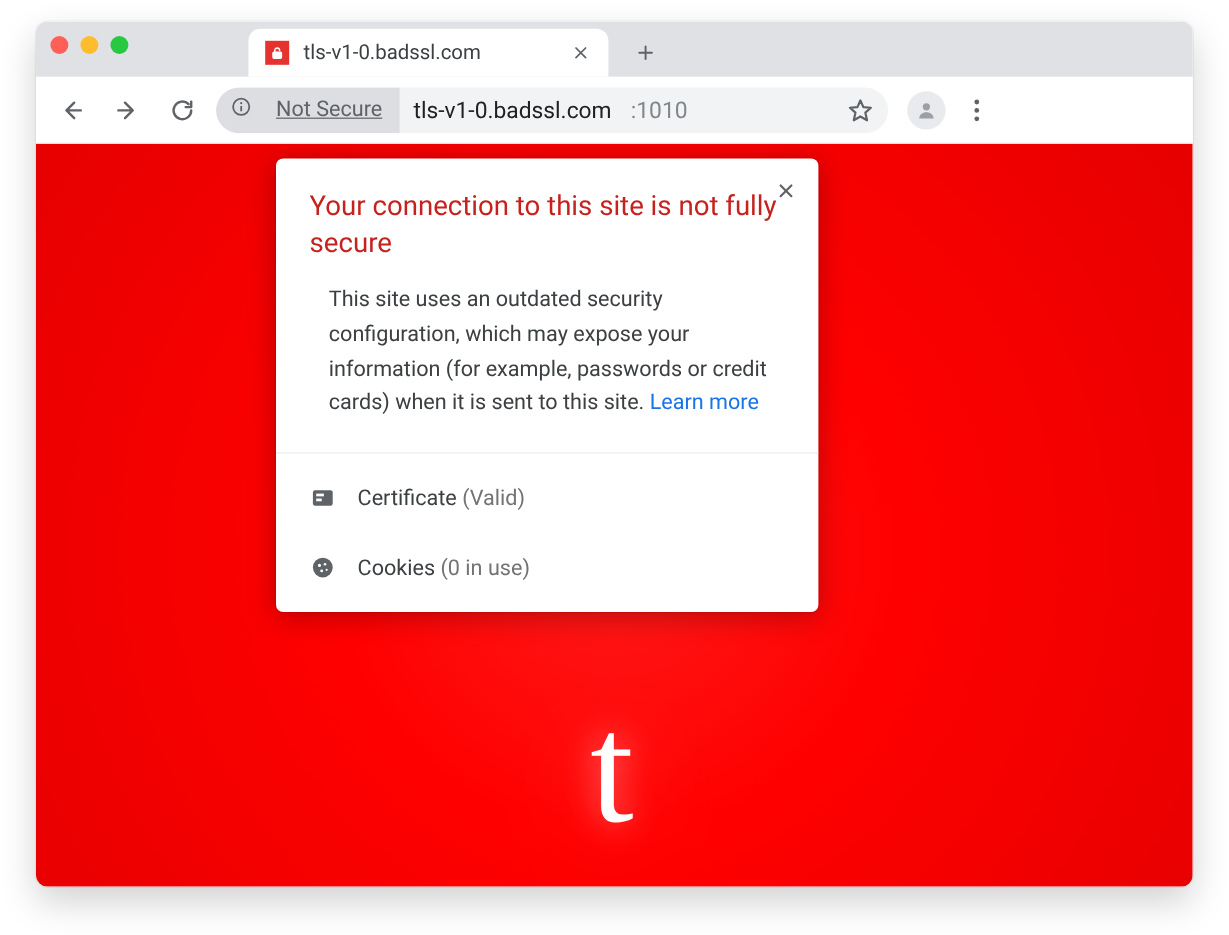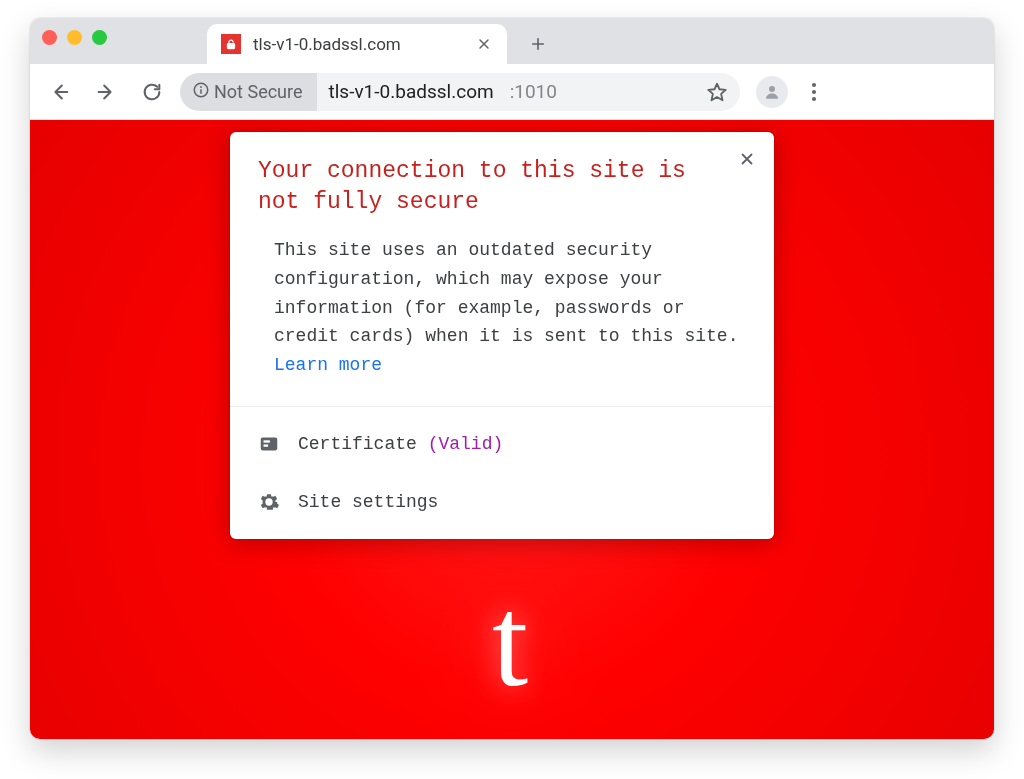--- a/index.html
+++ b/index.html
@@ -107,25 +107,26 @@
     align-items: center;
     padding: 0 10px 0 0;
     overflow: hidden;
     max-width: 560px;
   }
   .secure-chip {
     height: 100%;
     background: #dcdee2;
     border-radius: 20px 0 0 20px;
     display: flex; align-items: center;
-    gap: 4px;
+    gap: 20px;
     padding: 0 14px 0 12px;
     color: #5f6368;
     font-size: 18px;
     cursor: pointer;
+    text-decoration: underline;
   }
   .secure-chip svg { width: 18px; height: 18px; }
   .url-text { margin-left: 12px; font-size: 19px; color: #202124; white-space: nowrap; }
   .url-port { color: #80868b; margin-left: 16px; }
   .omnibox .spacer { flex:1; }
   .star {
     width: 26px; height: 26px;
     display:flex;align-items:center;justify-content:center;
     color:#5f6368; cursor:pointer;
   }
@@ -164,26 +165,25 @@
     font-family: "Georgia", serif;
     text-shadow: 0 0 28px rgba(255,255,255,.45), 0 0 80px rgba(255,255,255,.35);
     white-space: pre;
   }
   .page-line { display:block; }
   
   .popup {
     position: absolute;
     top: 12px;
     left: 200px;
-    width: 544px;
+    width: 452px;
     background: #fff;
     border-radius: 6px;
     box-shadow: 0 4px 24px rgba(0,0,0,.28), 0 0 0 1px rgba(0,0,0,.06);
     overflow: hidden;
-    font-family: Liberation Mono, monospace;
   }
   .popup-head {
     padding: 24px 28px 26px 28px;
     position: relative;
   }
   .popup-close {
     position:absolute; top: 14px; right: 14px;
     width: 26px; height: 26px; cursor:pointer;
     color:#5f6368; font-size: 22px;
     display:flex;align-items:center;justify-content:center;
@@ -206,21 +206,21 @@
   .popup-divider { height:1px; background:#ececec; }
   .popup-list { padding: 8px 0; }
   .popup-item {
     display:flex; align-items:center;
     gap: 18px;
     padding: 18px 28px;
     font-size: 18px;
     color:#3c4043;
     cursor:pointer;
   }
-  .popup-item .muted { color:#a21caf; }
+  .popup-item .muted { color:#737373; }
   .popup-item .picon { width: 22px; height:22px; display:flex; align-items:center; justify-content:center; color:#5f6368; }
   .popup-item .picon svg { width:22px; height:22px; }
 </style>
 </head>
 <body>
 
 <div class="stage">
   <div class="window">
 
     <div class="tabstrip">
@@ -332,23 +332,30 @@
                 </svg>
             </span>
             <span>
               <span>Certificate</span>
               <span class="muted">(Valid)</span>
             </span>
           </div>
           <div class="popup-item">
             <span class="picon">
               <svg viewBox="0 0 24 24" fill="#5f6368">
-                  <path d="M12 8a4 4 0 1 0 0 8 4 4 0 0 0 0-8zm9 4c0 .6-.05 1.2-.15 1.77l2.02 1.58-1.93 3.34-2.38-.96c-.93.72-2 .127-2 .127l-.36 2.54H9.8l-.36-2.54s-1.07.6-2-.13l-2.38.96-1.93-3.34 2.02-1.58C5.05 13.2 5 12.6 5 12s.05-1.2.15-1.77L3.13 8.65l1.93-3.34 2.38.96c.93-.72 2-.13 2-.13L9.8 3.6h4.4l.36 2.54s1.07-.6 2 .13l2.38-.96 1.93 3.34-2.02 1.58c.1.57.15 1.17.15 1.77z"></path>
+                  <circle cx="12" cy="12" r="9"></circle>
+                  <circle cx="9" cy="10" r="1.4" fill="#fff"></circle>
+                  <circle cx="14" cy="9" r="1.2" fill="#fff"></circle>
+                  <circle cx="11" cy="15" r="1.3" fill="#fff"></circle>
+                  <circle cx="15.5" cy="14" r="1" fill="#fff"></circle>
                 </svg>
             </span>
-            <span>Site settings</span>
+            <span>
+              <span>Cookies</span>
+              <span class="muted">(0 in use)</span>
+            </span>
           </div>
         </div>
       </div>
     </div>
 
   </div>
 </div>
 
 </body></html>

